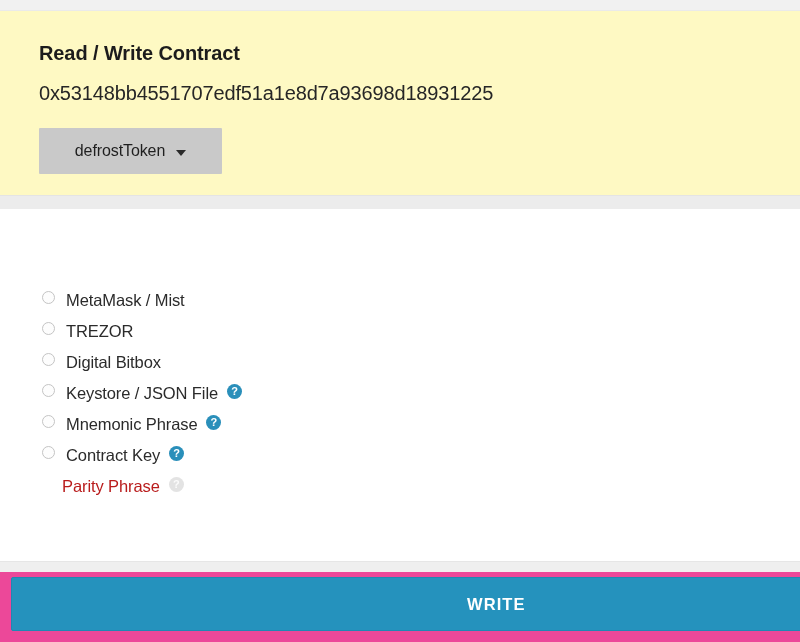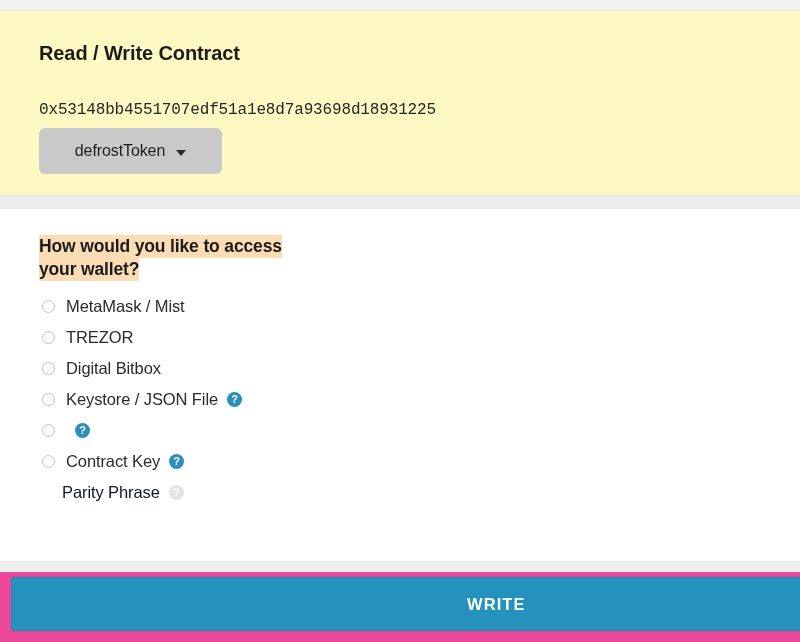--- a/index.html
+++ b/index.html
@@ -50,38 +50,37 @@
     font-size: 20px;
     font-weight: bold;
     color: #1c1c1c;
     letter-spacing: -0.1px;
     white-space: nowrap;
   }
 
   .contract-address {
     position: absolute;
     left: 39px;
-    top: 90px;
-    font-size: 16px;
+    top: 71px;
+    font-size: 20px;
     color: #262626;
     letter-spacing: -0.15px;
     white-space: nowrap;
-    font-family: Liberation Mono, monospace;
   }
 
   
   .fn-dropdown {
     position: absolute;
     left: 39px;
     top: 117px;
     width: 183px;
     height: 46px;
     background: #c9c9c9;
     border: none;
-    border-radius: 6px;
+    border-radius: 1px;
     cursor: pointer;
     display: flex;
     align-items: center;
     justify-content: center;
     gap: 11px;
     padding: 0;
     font-family: "Liberation Sans", sans-serif;
   }
   .fn-label {
     font-size: 16px;
@@ -139,21 +138,21 @@
 
   
   .radio-list {
     position: absolute;
     left: 42px;
     top: 82px;
     width: 420px;
   }
   .radio-row {
     display: flex;
-    align-items: center;
+    align-items: flex-start;
     height: 31px;
     cursor: pointer;
   }
   .radio-row.disabled { cursor: default; }
 
   .radio-mark {
     width: 13px;
     height: 13px;
     border: 1px solid #c4c4c4;
     border-radius: 50%;
@@ -163,21 +162,21 @@
     margin-right: 11px;
   }
 
   .radio-label {
     font-size: 16.5px;
     color: #2b2b2b;
     letter-spacing: -0.1px;
     white-space: nowrap;
   }
   .radio-row.disabled .radio-label {
-    color: #0f172a;
+    color: #b91c1c;
     margin-left: 20px;
   }
 
   
   .help-icon {
     display: inline-flex;
     align-items: center;
     justify-content: center;
     width: 15px;
     height: 15px;
@@ -260,24 +259,20 @@
       <span class="fn-label">defrostToken</span>
       <span class="caret"></span>
     </button>
 
   </section>
 
   <div class="panel-gap"></div>
 
   <section class="wallet-panel">
 
-    <div class="wallet-heading">
-      <span class="hl">How would you like to access</span><br>
-      <span class="hl">your wallet?</span>
-    </div>
 
     <div class="radio-list" id="radio-list">
         <div class="radio-row">
           <span class="radio-mark"></span>
           <span class="radio-label">MetaMask / Mist</span>
         </div>
         <div class="radio-row">
           <span class="radio-mark"></span>
           <span class="radio-label">TREZOR</span>
         </div>
@@ -285,20 +280,21 @@
           <span class="radio-mark"></span>
           <span class="radio-label">Digital Bitbox</span>
         </div>
         <div class="radio-row">
           <span class="radio-mark"></span>
           <span class="radio-label">Keystore / JSON File</span>
           <span class="help-icon">?</span>
         </div>
         <div class="radio-row">
           <span class="radio-mark"></span>
+          <span class="radio-label">Mnemonic Phrase</span>
           <span class="help-icon">?</span>
         </div>
         <div class="radio-row">
           <span class="radio-mark"></span>
           <span class="radio-label">Contract Key</span>
           <span class="help-icon">?</span>
         </div>
         <div class="radio-row disabled">
           <span class="radio-label">Parity Phrase</span>
           <span class="help-icon muted">?</span>

